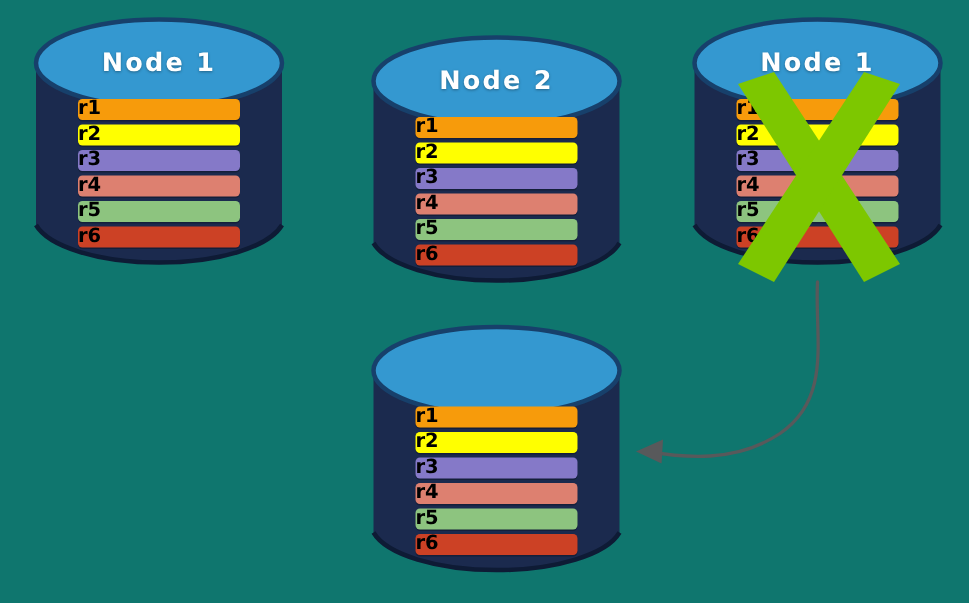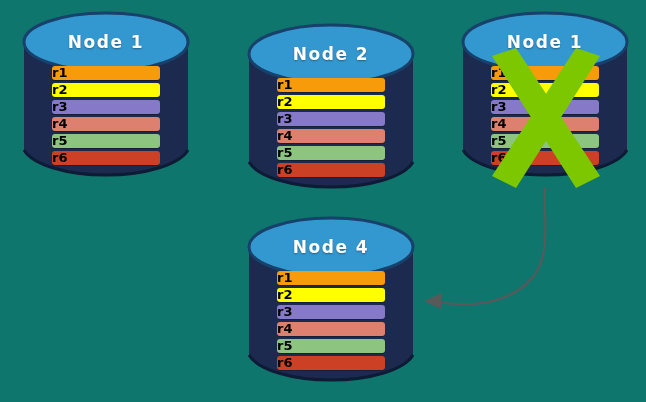--- a/index.html
+++ b/index.html
@@ -132,21 +132,20 @@
       <polygon points="114,8 90,0 6,128 30,140" fill="#7DC700"></polygon>
     </svg>
   </div>
 
   <div class="node" style="left:247px; top:215px; width:168px; height:172px;">
     <svg class="cyl-body" viewBox="0 0 168 172" preserveAspectRatio="none">
       <path d="M2,32 L2,140 A84,32 0 0 0 166,140 L166,32 Z" fill="#1B2A4E"></path>
       <path d="M2,140 A84,32 0 0 0 166,140" fill="none" stroke="#0E1B35" stroke-width="3"></path>
       <ellipse cx="84" cy="32" rx="82" ry="29" fill="#3498D0" stroke="#17406B" stroke-width="3"></ellipse>
     </svg>
-    <div class="node-label" style="top:22px;">Node  4</div>
     <div class="rows" style="left:30px; top:56px; width:108px; gap:3px;">
         <div class="row-bar" style="background: rgb(247, 155, 11); height: 14px;">r1</div>
         <div class="row-bar" style="background: rgb(255, 255, 0); height: 14px;">r2</div>
         <div class="row-bar" style="background: rgb(133, 121, 200); height: 14px;">r3</div>
         <div class="row-bar" style="background: rgb(221, 128, 112); height: 14px;">r4</div>
         <div class="row-bar" style="background: rgb(141, 196, 127); height: 14px;">r5</div>
         <div class="row-bar" style="background: rgb(204, 65, 37); height: 14px;">r6</div>
       </div>
   </div>
 

